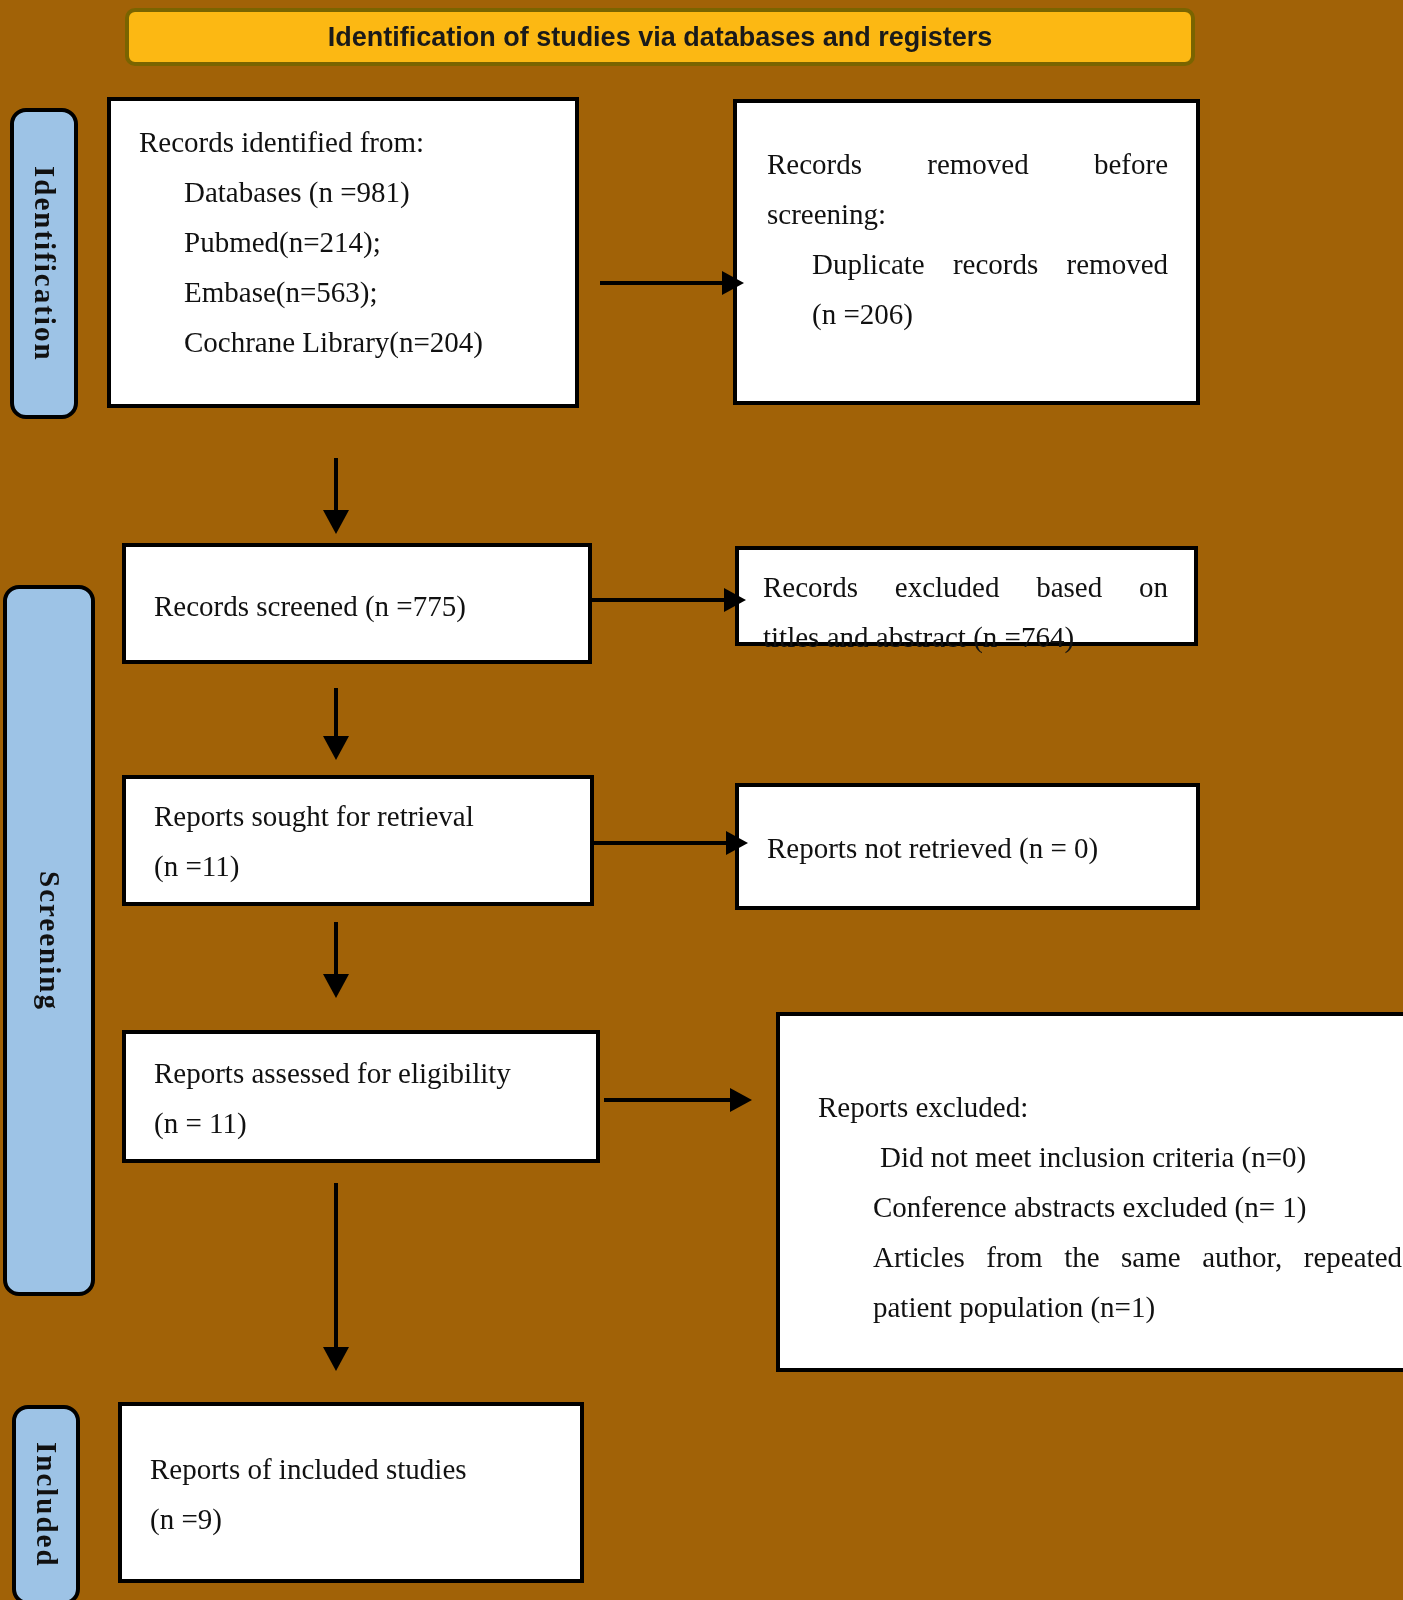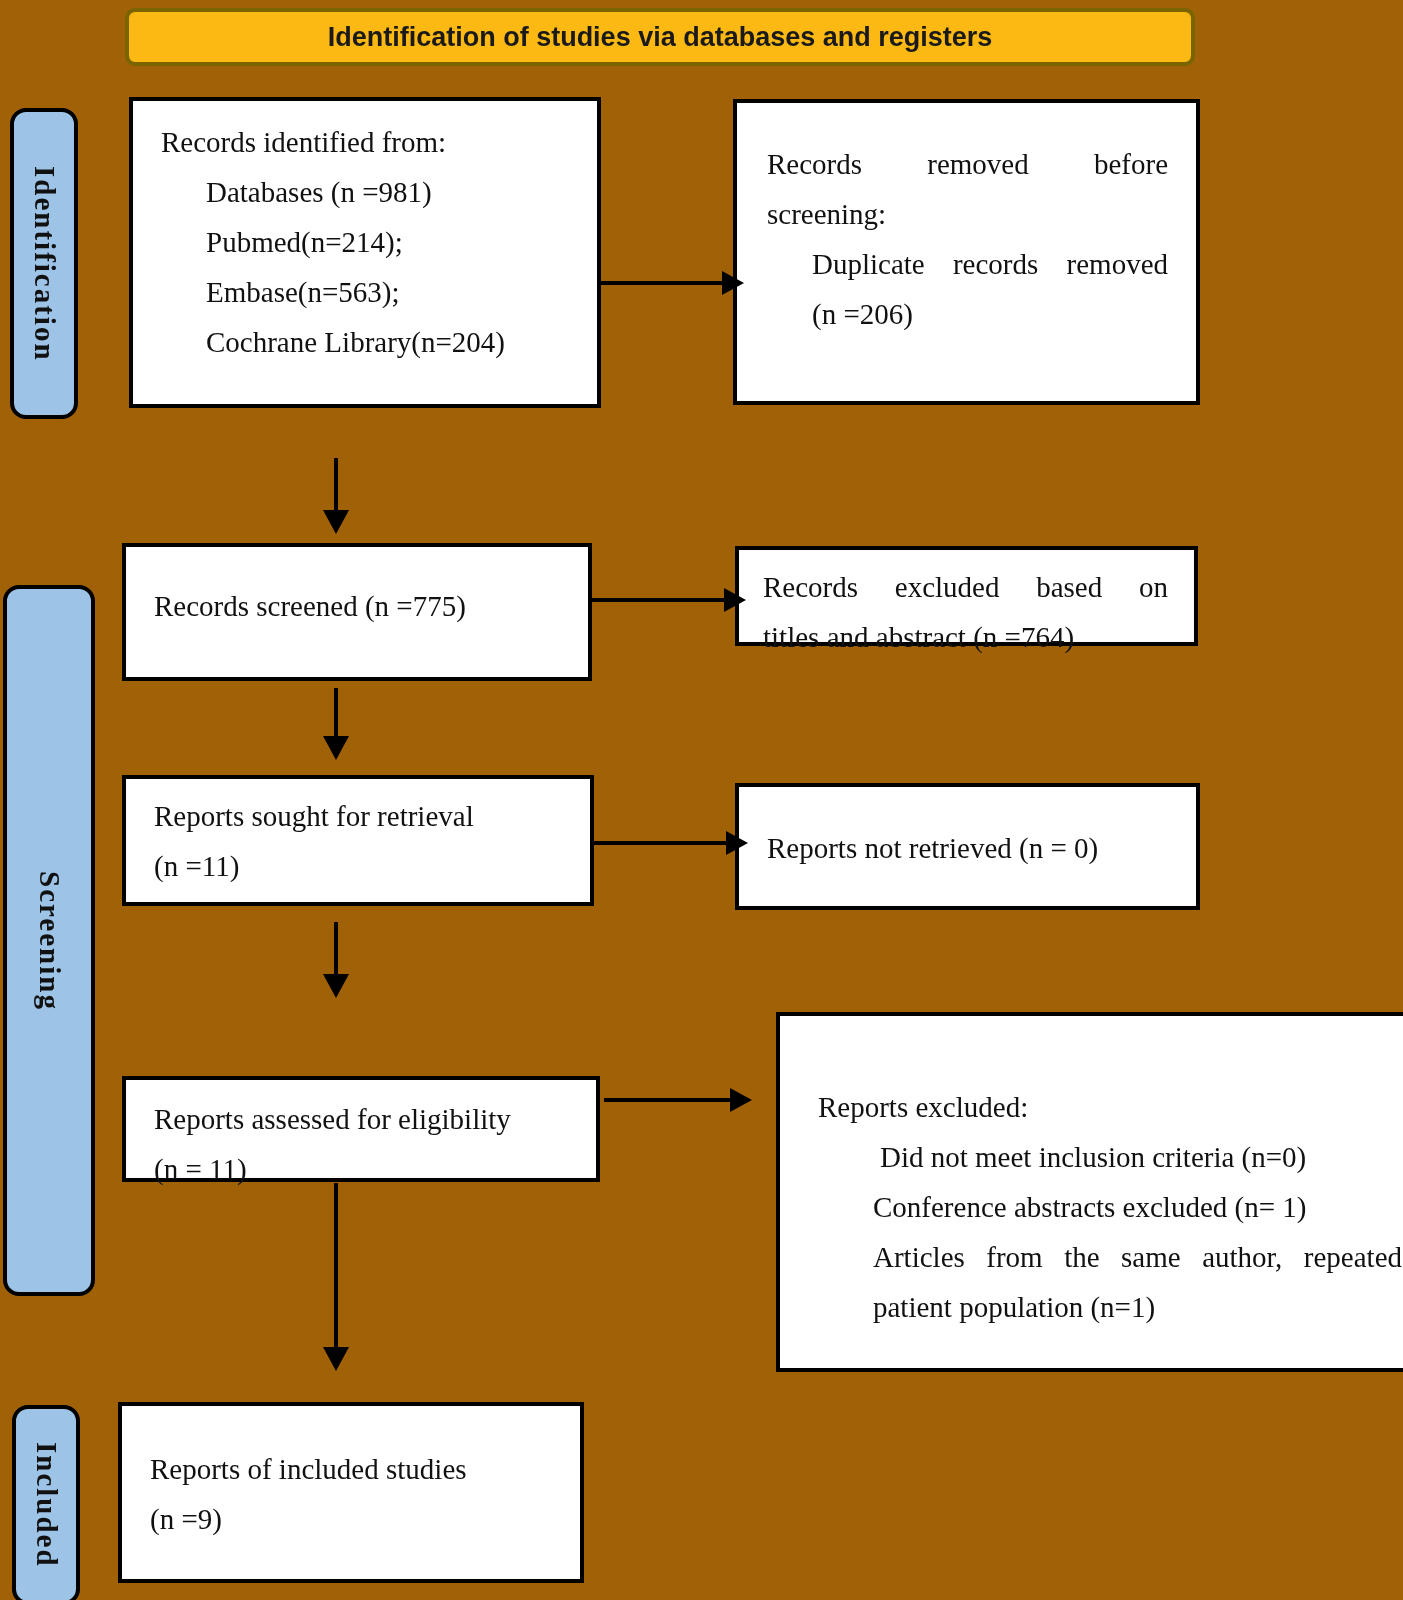--- a/index.html
+++ b/index.html
@@ -47,54 +47,54 @@
   <div class="stage" style="left:10px;top:108px;width:68px;height:311px;">
     <span>Identification</span>
   </div>
   <div class="stage" style="left:3px;top:585px;width:92px;height:711px;">
     <span>Screening</span>
   </div>
   <div class="stage" style="left:12px;top:1405px;width:68px;height:200px;border-radius:16px;">
     <span>Included</span>
   </div>
 
-  <div class="box" style="left:129px;top:97px;width:472px;height:311px;padding:16px 18px 0 28px;">
+  <div class="box" style="left:107px;top:97px;width:472px;height:311px;padding:16px 18px 0 28px;">
     <p>Records identified from:</p>
     <p class="indent">Databases (n =981)</p>
     <p class="indent gap">Pubmed(n=214);</p>
     <p class="indent">Embase(n=563);</p>
     <p class="indent">Cochrane Library(n=204)</p>
   </div>
 
   <div class="box" style="left:733px;top:99px;width:467px;height:306px;padding:36px 28px 0 30px;">
     <p class="stretch">Records removed before</p>
     <p>screening:</p>
     <p class="indent stretch">Duplicate records removed</p>
     <p class="indent">(n =206)</p>
   </div>
 
-  <div class="box" style="left:122px;top:543px;width:470px;height:138px;padding:34px 18px 0 28px;">
+  <div class="box" style="left:122px;top:543px;width:470px;height:121px;padding:34px 18px 0 28px;">
     <p>Records screened (n =775)</p>
   </div>
 
   <div class="box" style="left:735px;top:546px;width:463px;height:100px;padding:12px 26px 0 24px;">
     <p class="stretch">Records excluded based on</p>
     <p>titles and abstract (n =764)</p>
   </div>
 
   <div class="box" style="left:122px;top:775px;width:472px;height:131px;padding:12px 18px 0 28px;">
     <p>Reports sought for retrieval</p>
     <p>(n =11)</p>
   </div>
 
   <div class="box" style="left:735px;top:783px;width:465px;height:127px;padding:36px 20px 0 28px;">
     <p>Reports not retrieved (n = 0)</p>
   </div>
 
-  <div class="box" style="left:122px;top:1030px;width:478px;height:106px;padding:14px 18px 0 28px;margin-top:46px;">
+  <div class="box" style="left:122px;top:1030px;width:478px;height:133px;padding:14px 18px 0 28px;">
     <p>Reports assessed for eligibility</p>
     <p>(n = 11)</p>
   </div>
 
   <div class="box" style="left:776px;top:1012px;width:658px;height:360px;padding:66px 28px 0 38px;">
     <p>Reports excluded:</p>
     <p class="indent2">Did not meet inclusion criteria (n=0)</p>
     <p class="indent3">Conference abstracts excluded (n= 1)</p>
     <p class="indent3 stretch">Articles from the same author, repeated</p>
     <p class="indent3">patient population (n=1)</p>

